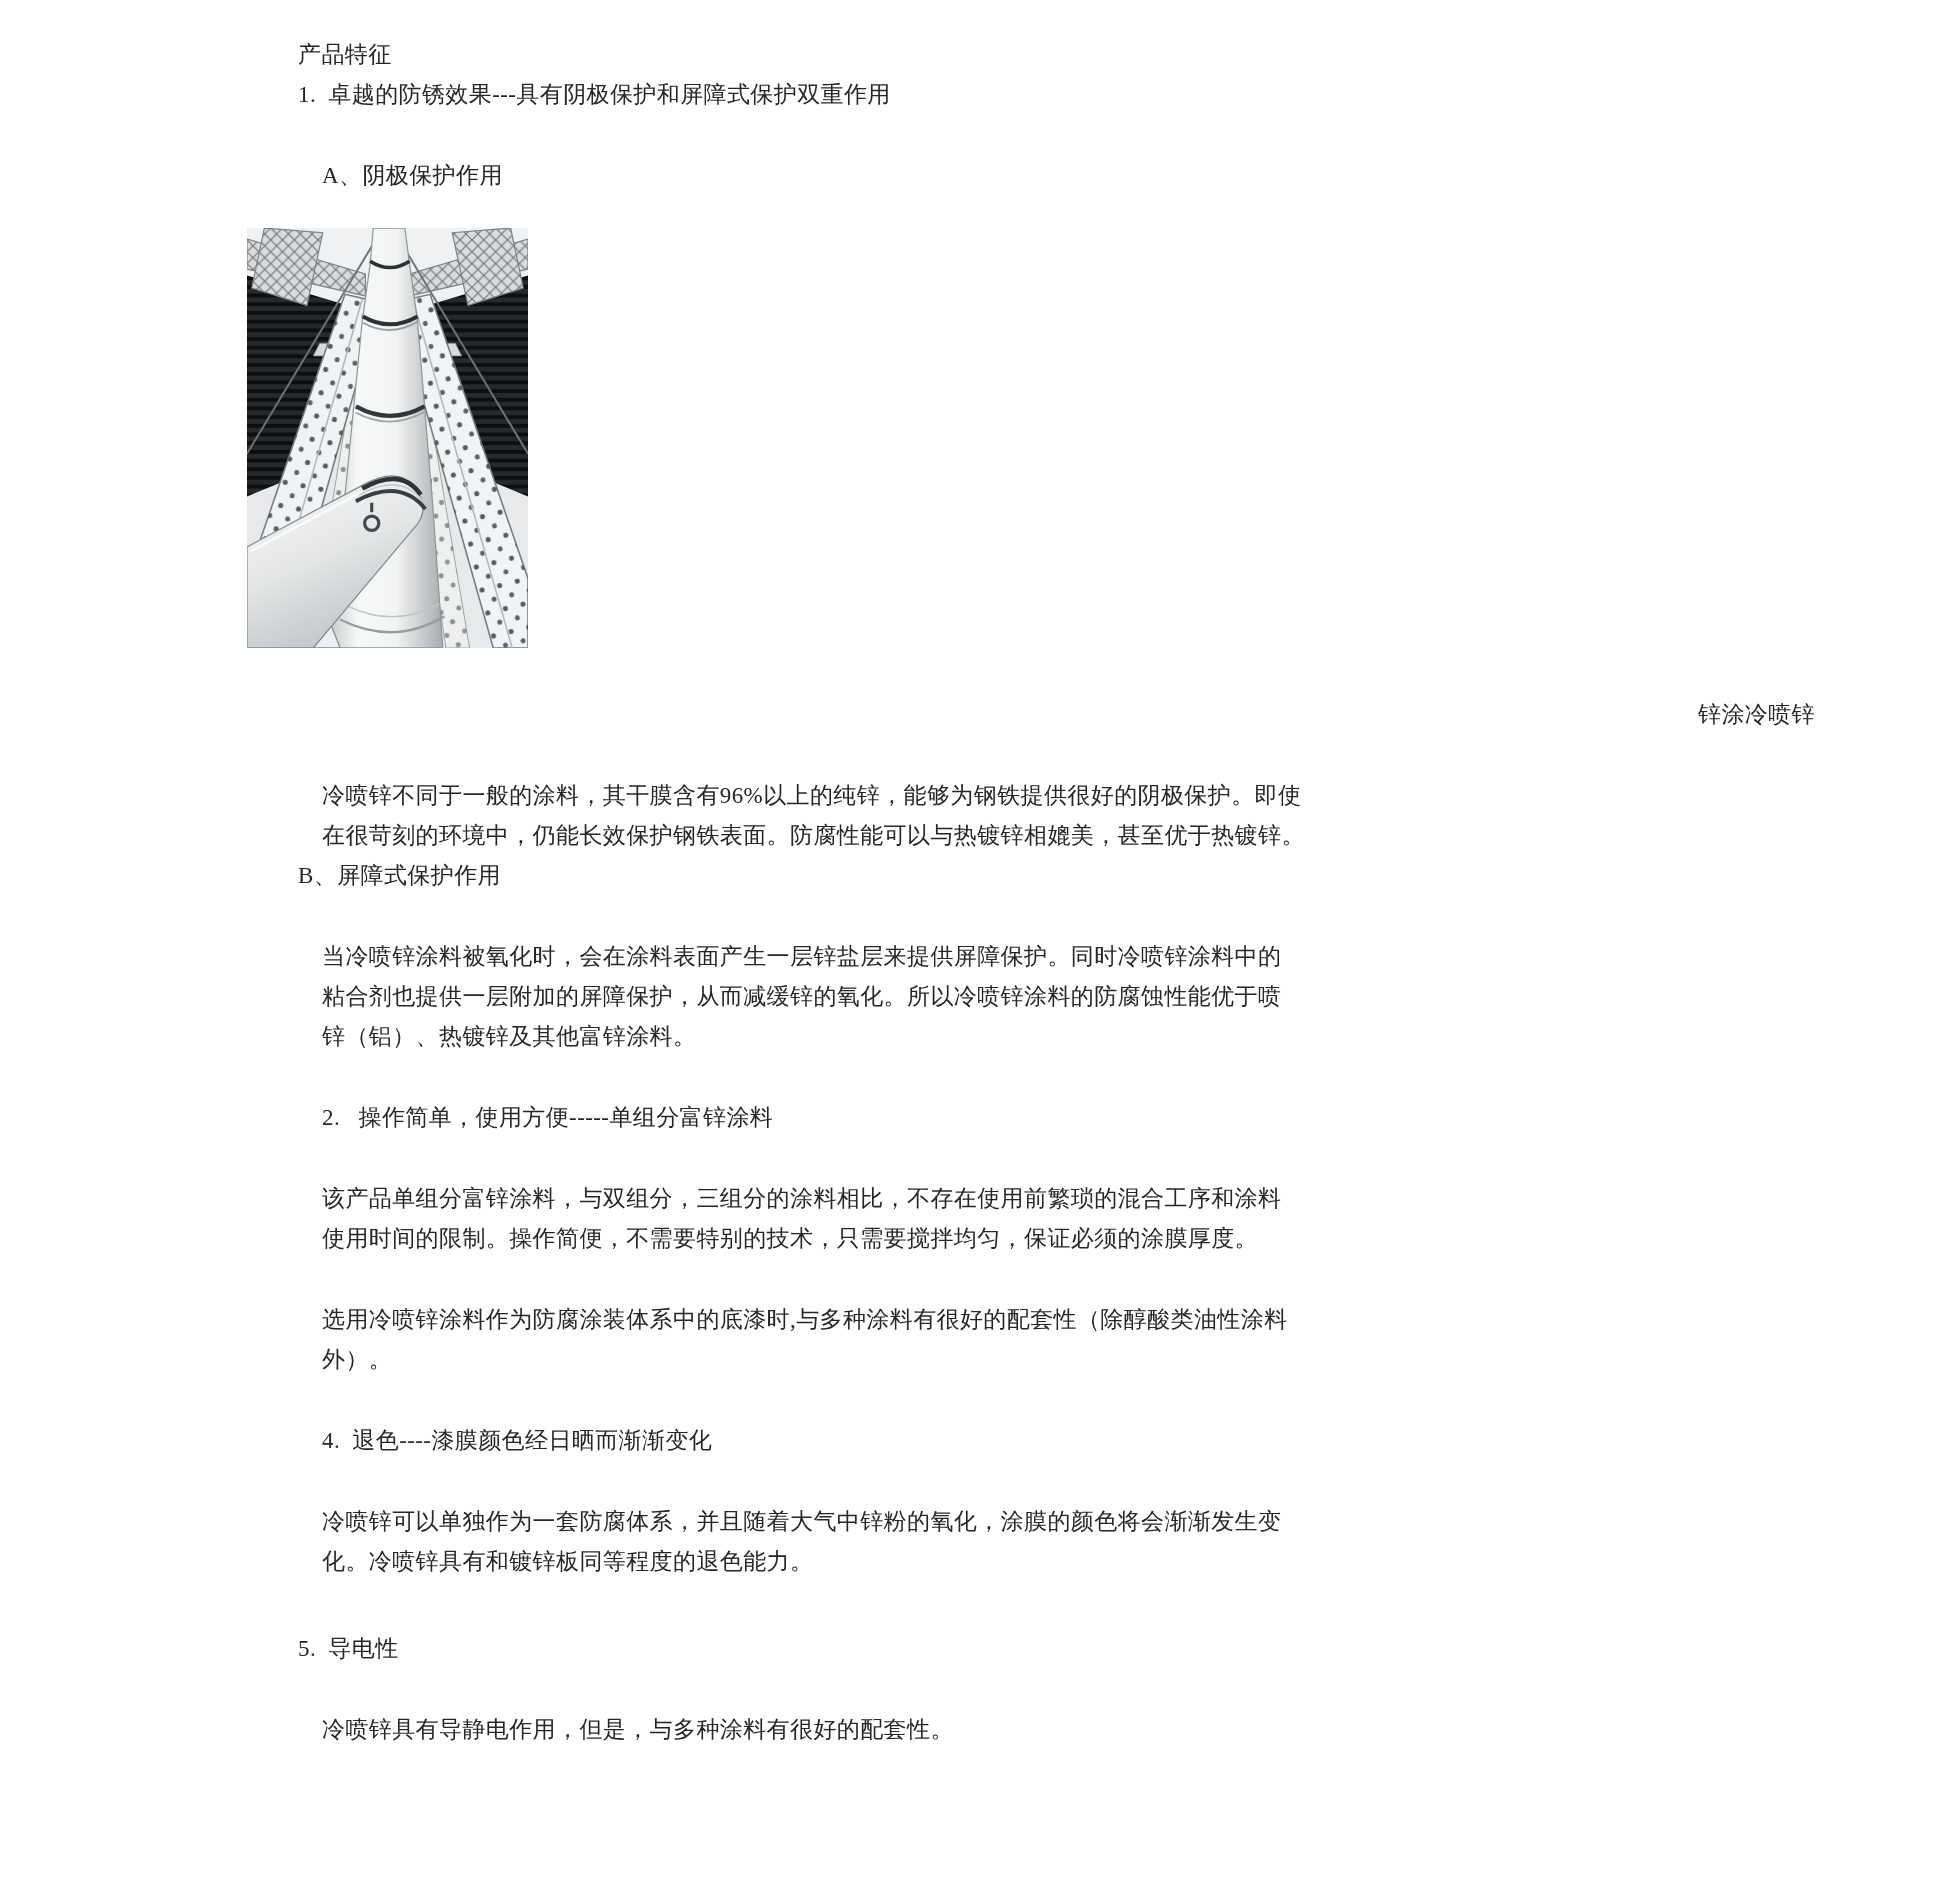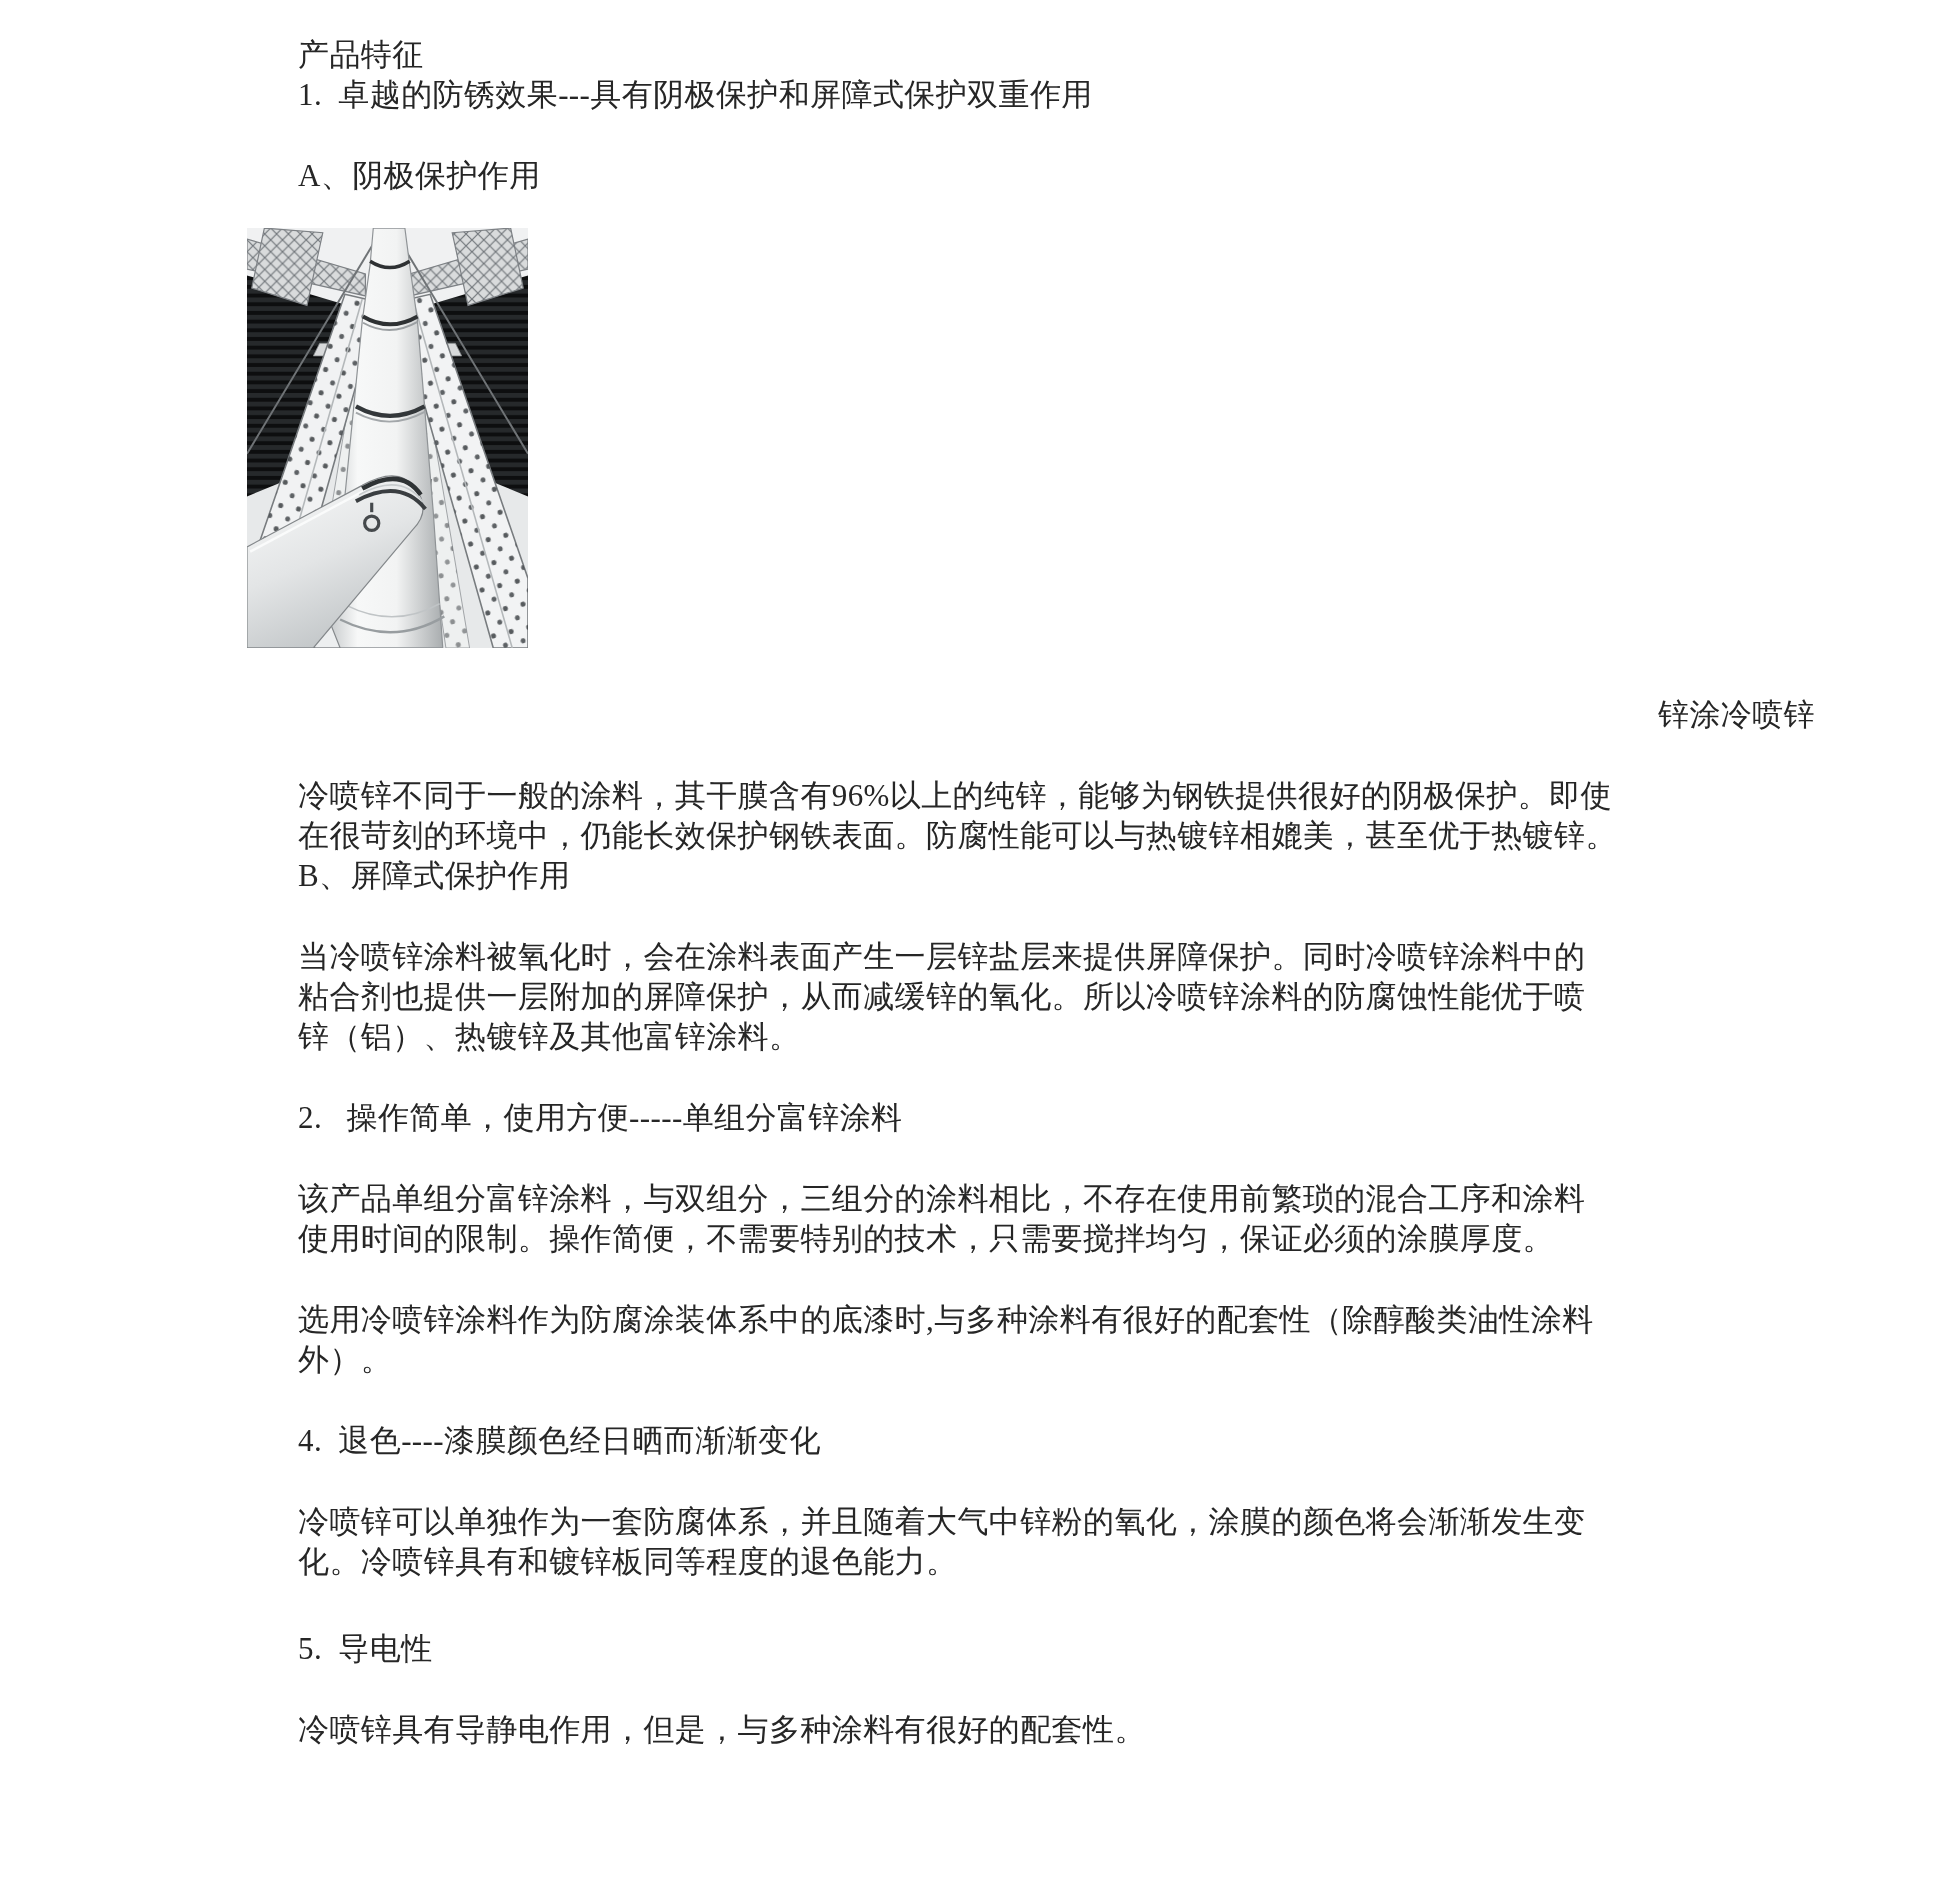--- a/index.html
+++ b/index.html
@@ -11,29 +11,29 @@
     overflow: hidden;
     background: var(--page-background, #ffffff);
     color: var(--text-color, #262626);
     font-family: "Liberation Serif", "DejaVu Serif", serif;
   }
   .doc {
     position: absolute;
     left: 298px;
     top: 35px;
     width: 1517px;
-    font-size: 31px;
+    font-size: 23px;
     line-height: 40px;
   }
   .ln {
     margin: 0;
     white-space: pre-wrap;
     letter-spacing: 0.4px;
   }
-  .gap   { margin-top: 41px; }
+  .gap   { margin-top: 41px; margin-left: 24px; }
   .gap60 { margin-top: 47px; }
   figure.photo {
     margin: 32px 0 0 -51px;
     padding: 0;
     width: 281px;
     height: 420px;
   }
   figure.photo svg { display: block; }
   .cap { margin-top: 47px; text-align: right; }
 </style>

